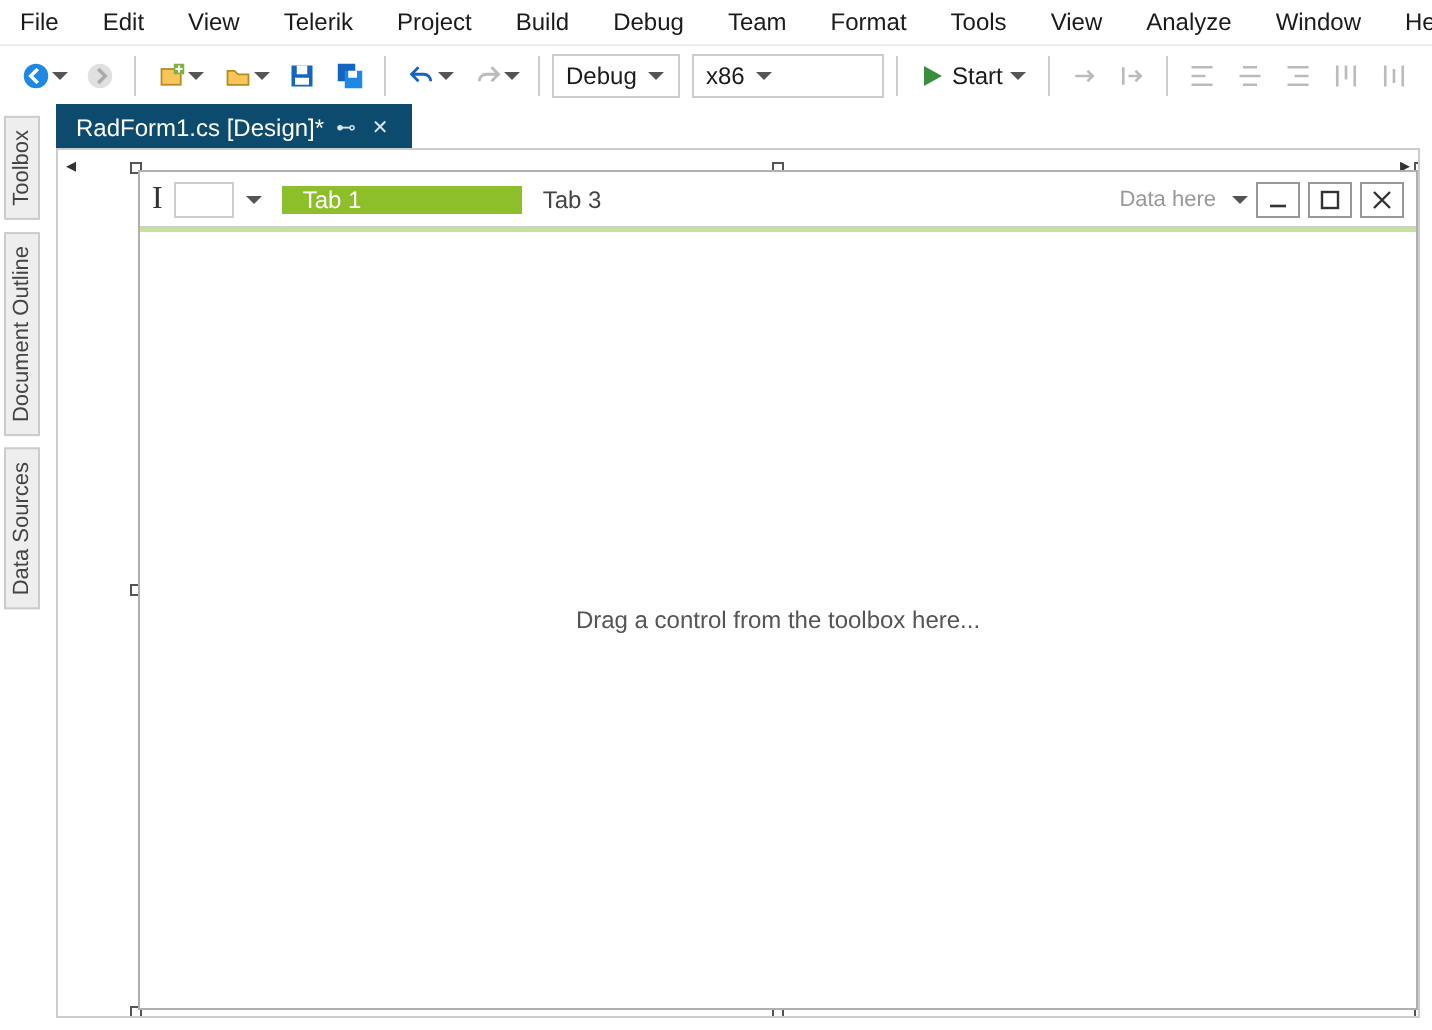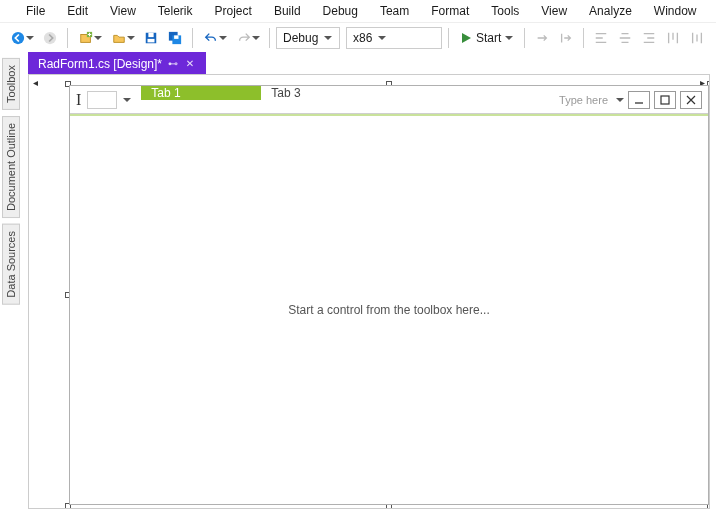--- a/index.html
+++ b/index.html
@@ -1,19 +1,19 @@
 <!DOCTYPE html>
 <html><head>
 <meta charset="utf-8">
 <style>
   * { box-sizing: border-box; margin: 0; padding: 0; font-family: "Segoe UI", Tahoma, sans-serif; }
   body { width: 716px; height: 515px; background: #fff; overflow: hidden; font-size: 12px; color: #1b1b1b; }
 
   
-  .menubar { display: flex; align-items: center; height: 22px; padding: 0 16px; gap: 2px; }
+  .menubar { display: flex; align-items: center; height: 22px; padding: 0 0; gap: 2px; }
   .menubar span { padding: 2px 10px; cursor: default; }
 
   
   .toolbar { display: flex; align-items: center; height: 30px; padding: 0 6px; gap: 2px; border-top: 1px solid #eee; }
   .tb-btn { width: 22px; height: 22px; display: flex; align-items: center; justify-content: center; color: #3a3a3a; border: 1px solid transparent; }
   .tb-btn svg { width: 14px; height: 14px; }
   .tb-sep { width: 1px; height: 20px; background: #ccc; margin: 0 4px; }
   .tb-drop { display: flex; align-items: center; border: 1px solid #ccc; background: #fff; height: 22px; padding: 0 4px 0 6px; font-size: 12px; }
   .tb-drop .caret { margin-left: 6px; }
   .caret { width: 0; height: 0; border-left: 4px solid transparent; border-right: 4px solid transparent; border-top: 4px solid #555; display: inline-block; }
@@ -23,21 +23,21 @@
   .start-btn { display: flex; align-items: center; gap: 4px; padding: 0 4px; height: 22px; border: 1px solid transparent; }
   .start-btn svg { width: 12px; height: 12px; }
 
   
   .sidetabs { position: absolute; left: 0; top: 54px; bottom: 0; width: 22px; display: flex; flex-direction: column; align-items: center; gap: 6px; padding-top: 4px; }
   .sidetab { writing-mode: vertical-rl; transform: rotate(180deg); font-size: 11px; color: #444; background: #eee; border: 1px solid #ccc; padding: 6px 2px; }
 
   
   .doctabs { display: flex; align-items: stretch; height: 22px; margin-left: 28px; }
   .doctab { display: flex; align-items: center; padding: 0 10px; font-size: 12px; color: #1b1b1b; gap: 6px; border-top: 1px solid transparent; }
-  .doctab.active { background: #6d28d9; color: #fff; }
+  .doctab.active { background: #0c4a6e; color: #fff; }
   .doctab .pin, .doctab .close { font-size: 10px; opacity: .85; }
   .doctab .close { width: 12px; text-align: center; }
 
   
   .stage { position: absolute; left: 28px; top: 74px; right: 6px; bottom: 6px; background: #fff; border: 1px solid #ccc; overflow: hidden; }
   .scroll-arrow { position: absolute; top: 2px; right: 4px; font-size: 10px; color: #333; }
   .scroll-arrow.left { left: 4px; right: auto; }
 
   .form-canvas { position: absolute; left: 40px; top: 10px; width: 640px; height: 420px; }
   .handle { position: absolute; width: 6px; height: 6px; background: #fff; border: 1px solid #555; }
@@ -45,21 +45,21 @@
   .h-bl { left: -4px; bottom: -4px; } .h-br { right: -4px; bottom: -4px; }
   .h-tm { left: 50%; top: -4px; margin-left: -3px; } .h-bm { left: 50%; bottom: -4px; margin-left: -3px; }
   .h-ml { left: -4px; top: 50%; margin-top: -3px; } .h-mr { right: -4px; top: 50%; margin-top: -3px; }
 
   .window { position: absolute; inset: 0; background: #fff; border: 1px solid #b0b0b0; }
   .titlebar { height: 28px; display: flex; align-items: center; border-bottom: 1px solid #cfcfcf; }
   .title-left { display: flex; align-items: center; gap: 6px; padding: 0 6px; }
   .title-left .ibeam { font-family: serif; font-size: 16px; color: #333; }
   .wnd-input { width: 30px; height: 18px; border: 1px solid #ccc; font-size: 11px; padding: 0 2px; }
 
-  .tabstrip { display: flex; flex: 1; align-items: flex-start; height: 100%; margin-left: 4px; }
+  .tabstrip { display: flex; flex: 1; align-items: center; height: 100%; margin-left: 4px; }
   .tab { flex: 0 0 120px; display: flex; align-items: center; padding: 0 10px; font-size: 12px; color: #444; border-right: 1px solid transparent; }
   .tab.active { background: #8dbf2b; color: #fff; }
 
   .title-right { display: flex; align-items: center; gap: 4px; padding: 0 6px; }
   .type-here { color: #999; font-size: 11px; margin-right: 4px; }
   .wbtn { width: 22px; height: 18px; border: 1px solid #999; display: flex; align-items: center; justify-content: center; font-size: 10px; background: #fff; }
   .wbtn svg { width: 10px; height: 10px; }
 
   .green-strip { height: 2px; background: #c9e29b; }
 
@@ -231,38 +231,38 @@
         <div class="title-left">
           <span class="ibeam">I</span>
           <input class="wnd-input" value="" style="">
           <span class="caret"></span>
         </div>
         <div class="tabstrip">
           <div class="tab active">Tab 1</div>
           <div class="tab">Tab 3</div>
         </div>
         <div class="title-right">
-          <span class="type-here">Type here</span>
+          <span class="type-here">Data here</span>
           <span class="caret"></span>
           <div class="wbtn">
             <svg viewBox="0 0 10 10">
                 <path d="M1 8h8" stroke="#333" stroke-width="1.3"></path>
               </svg>
           </div>
           <div class="wbtn">
             <svg viewBox="0 0 10 10">
                 <rect x="1" y="1" width="8" height="8" fill="none" stroke="#333" stroke-width="1.2"></rect>
               </svg>
           </div>
           <div class="wbtn">
             <svg viewBox="0 0 10 10">
                 <path d="M1 1l8 8M9 1l-8 8" stroke="#333" stroke-width="1.2"></path>
               </svg>
           </div>
         </div>
       </div>
       <div class="green-strip"></div>
       <div class="drop-area">
-        <span>Start a control from the toolbox here...</span>
+        <span>Drag a control from the toolbox here...</span>
       </div>
     </div>
   </div>
 </div>
 
 </body></html>

